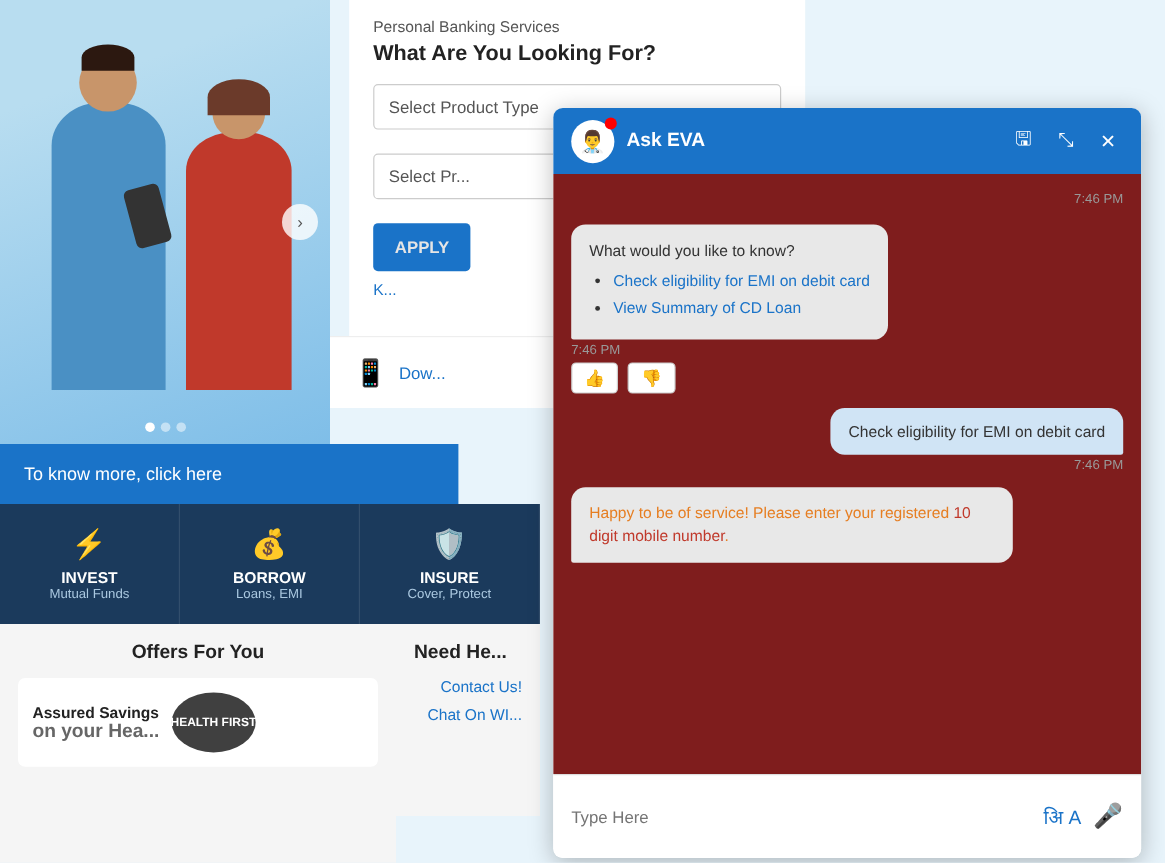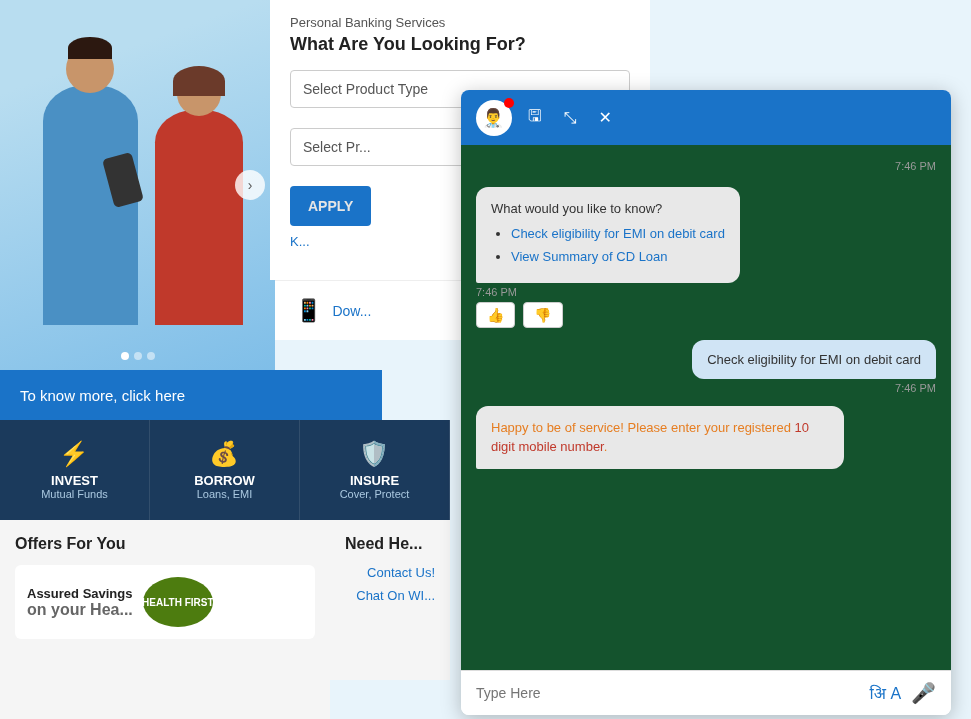--- a/index.html
+++ b/index.html
@@ -76,21 +76,21 @@
       background: rgba(255,255,255,0.5);
     }
     .dot.active {
       background: white;
     }
 
     
     .banking-section {
       position: absolute;
       top: 0;
-      left: 270px;
+      left: 291px;
       width: 380px;
       height: 280px;
       background: white;
       padding: 15px 20px;
     }
 
     .banking-subtitle {
       color: #555;
       font-size: 13px;
       margin-bottom: 4px;
@@ -243,20 +243,21 @@
       height: 200px;
       background: #f5f5f5;
       padding: 15px;
     }
 
     .section-title {
       font-size: 16px;
       font-weight: bold;
       color: #222;
       margin-bottom: 12px;
+      text-align: center;
     }
 
     .offer-card {
       background: white;
       border-radius: 6px;
       padding: 12px;
       display: flex;
       align-items: center;
       gap: 10px;
     }
@@ -267,21 +268,21 @@
       color: #222;
     }
 
     .offer-subtext {
       font-size: 16px;
       color: #666;
       font-weight: bold;
     }
 
     .health-badge {
-      background: #4d7c0f;
+      background: #404040;
       border-radius: 50%;
       width: 70px;
       height: 50px;
       display: flex;
       align-items: center;
       justify-content: center;
       color: white;
       font-size: 10px;
       font-weight: bold;
       text-align: center;
@@ -376,21 +377,21 @@
       color: white;
       font-size: 16px;
       cursor: pointer;
       padding: 4px 6px;
     }
 
     .chat-body {
       flex: 1;
       overflow-y: auto;
       padding: 15px;
-      background: #14532d;
+      background: #7f1d1d;
       display: flex;
       flex-direction: column;
       gap: 12px;
     }
 
     .time-label {
       text-align: right;
       font-size: 11px;
       color: #999;
       margin-bottom: 3px;
@@ -479,21 +480,21 @@
 
     .happy-text span.orange {
       color: #e67e22;
     }
     .happy-text span.red {
       color: #c0392b;
     }
 
     .chat-input-area {
       border-top: 1px solid #ddd;
-      padding: 10px 15px;
+      padding: 22px 15px;
       display: flex;
       align-items: center;
       gap: 10px;
       background: white;
       flex-shrink: 0;
     }
 
     .chat-input {
       flex: 1;
       border: none;
@@ -620,20 +621,21 @@
   <a href="#" class="help-link">Chat On WI...</a>
 </div>
 
 <div class="chat-window">
 
   <div class="chat-header">
     <div class="chat-avatar">
       <span>👨‍⚕️</span>
       <div class="notification-dot"></div>
     </div>
+    <div class="chat-title">Ask EVA</div>
     <button class="chat-header-btn">🖫</button>
     <button class="chat-header-btn">⤡</button>
     <button class="chat-header-btn">✕</button>
   </div>
 
   <div class="chat-body">
 
     <div class="time-label">7:46 PM</div>
 
     <div class="msg-row">

